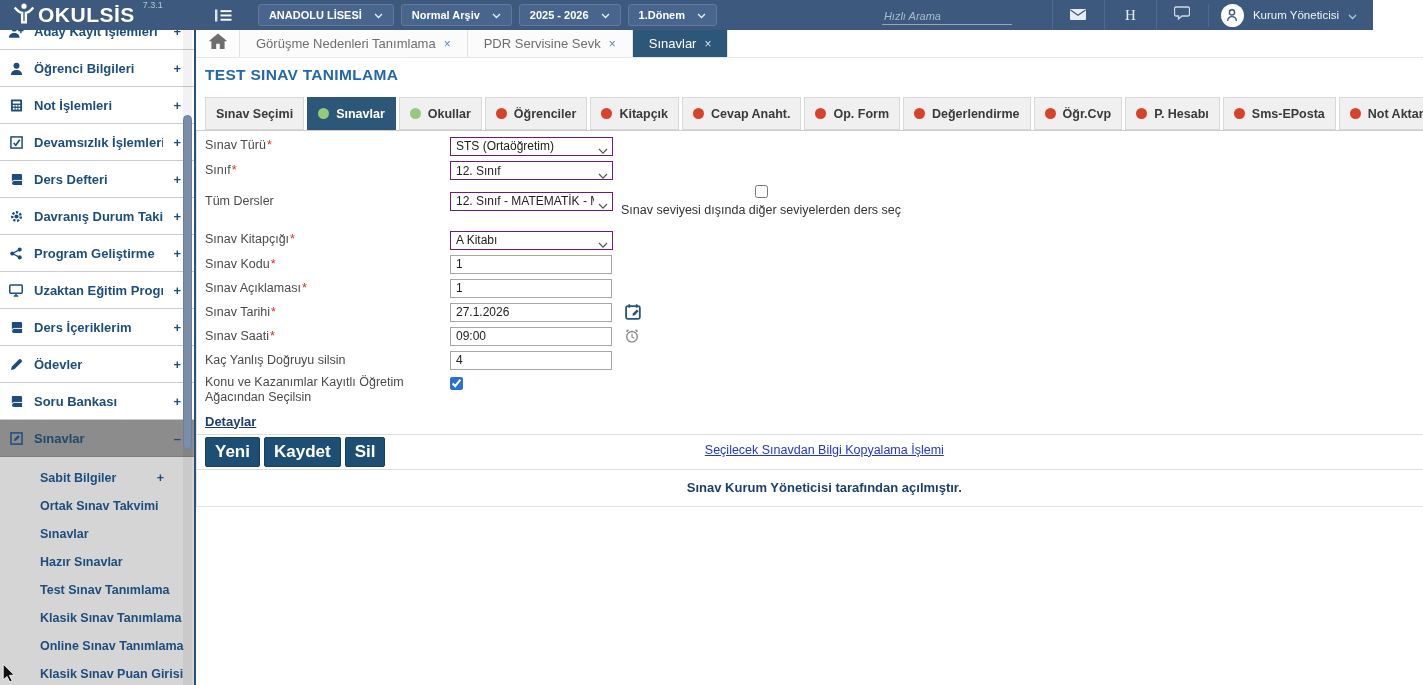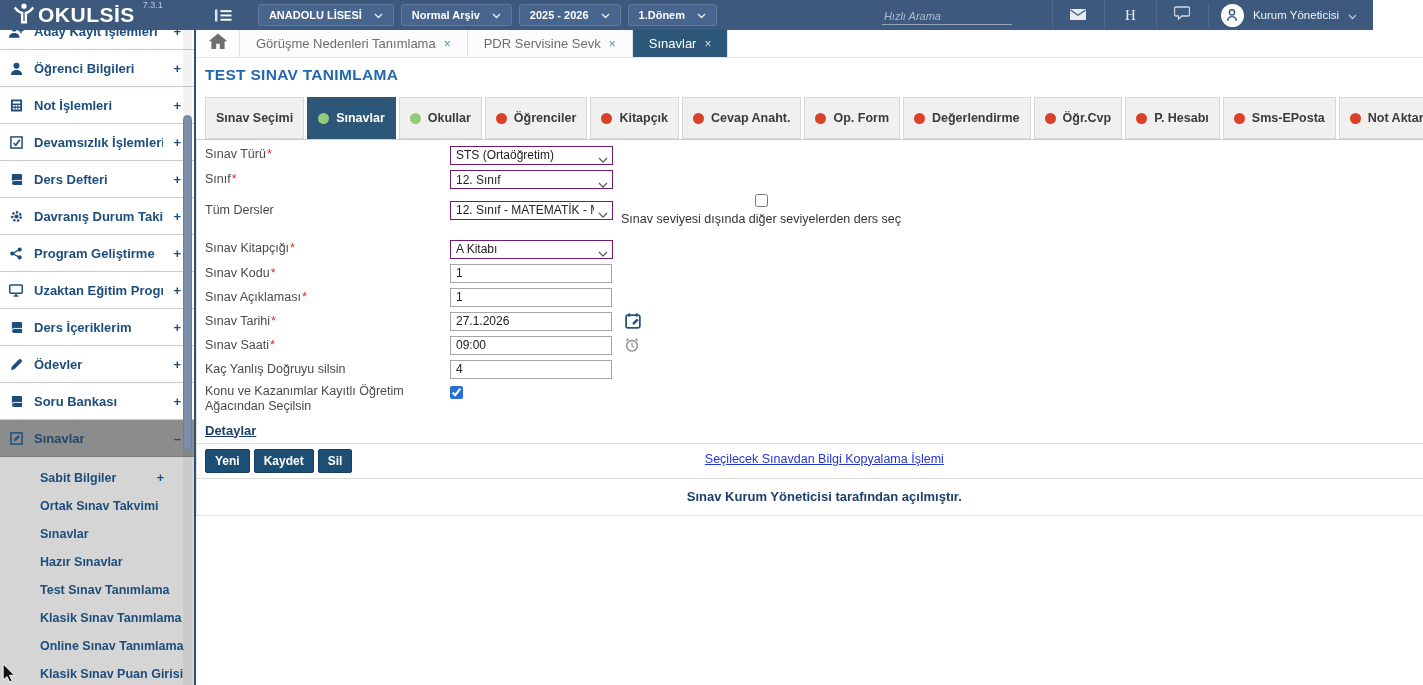--- a/index.html
+++ b/index.html
@@ -61,21 +61,21 @@
     background:#fbfbfb; color:#6e6e6e; font-size:13px; cursor:pointer; white-space:nowrap; }
   .tab .close { color:#5b86b5; font-size:12px; cursor:pointer; }
   .tab.active { background:#2d5778; color:#fff; }
   .tab.active .close { color:#d3dfeb; }
 
   .title { color:#2268ad; font-size:15.5px; font-weight:bold; margin:8px 0 0 9px; letter-spacing:.3px; }
 
   .steps-bar { display:flex; gap:3px; margin-top:13px; padding-left:9px; margin-right:8px;
     border-bottom:1px solid #ccc; align-items:flex-end; }
   .step { display:flex; align-items:center; gap:7px; background:#f0f0f0; border:1px solid #d8d8d8;
-    padding:0 10px; height:42px; font-size:12.5px; font-weight:bold; color:#3a3a3a;
+    padding:0 10px; height:33px; font-size:12.5px; font-weight:bold; color:#3a3a3a;
     cursor:pointer; white-space:nowrap; }
   .step.active { background:#2d5778; border-color:#2d5778; color:#fff; }
   .dot { width:11px; height:11px; border-radius:50%; }
   .dot.green { background:#94ca7c; } .dot.red { background:#d9412a; }
 
   .panel { margin-right:8px; border-left:1px solid #e3e3e3; border-right:1px solid #e3e3e3;
     border-bottom:1px solid #e3e3e3; }
   .form-area { padding:5px 8px 2px 8px; }
   .frow { display:flex; align-items:center; margin-bottom:5px; }
   .frow.gap-after { margin-bottom:13px; }
@@ -90,21 +90,21 @@
   .frow input[type=text] { width:162px; height:19px; border:1px solid #a6a6a6; font-size:12px;
     padding:0 5px; color:#222; font-family:inherit; }
   .frow input[type=checkbox] { width:13px; height:13px; accent-color:#2a6fd4; cursor:pointer; }
   .side-cb { display:flex; align-items:center; gap:5px; margin-left:8px; font-size:12.5px; color:#333;flex-direction:column; }
   .row-icon { margin-left:12px; display:flex; align-items:center; cursor:pointer; }
 
   .detaylar { display:inline-block; margin:1px 0 5px 8px; color:#1d3f6e; font-weight:bold;
     font-size:13px; text-decoration:underline; cursor:pointer; }
   .action-bar { position:relative; border-top:1px solid #ddd; border-bottom:1px solid #ddd;
     padding:5px 8px; display:flex; align-items:center; gap:4px; height:36px; }
-  .btn { background:#1d4e74; color:#fff; font-weight:bold; font-size:12px; border:1px solid #16405f;
+  .btn { background:#1d4e74; color:#fff; font-weight:bold; font-size:17px; border:1px solid #16405f;
     padding:4px 9px; border-radius:2px; cursor:pointer; font-family:inherit; }
   .copy-link { position:absolute; left:0; right:0; top:8px; text-align:center; color:#2435d8;
     font-size:12.5px; text-decoration:underline; cursor:pointer; }
   .status-bar { padding:10px 0 11px 0; text-align:center; color:#1d3f6e; font-weight:bold; font-size:13px; }
 
   .mouse-cursor { position:fixed; left:2px; top:663px; z-index:50; pointer-events:none; }
 </style>
 </head>
 <body>
 

